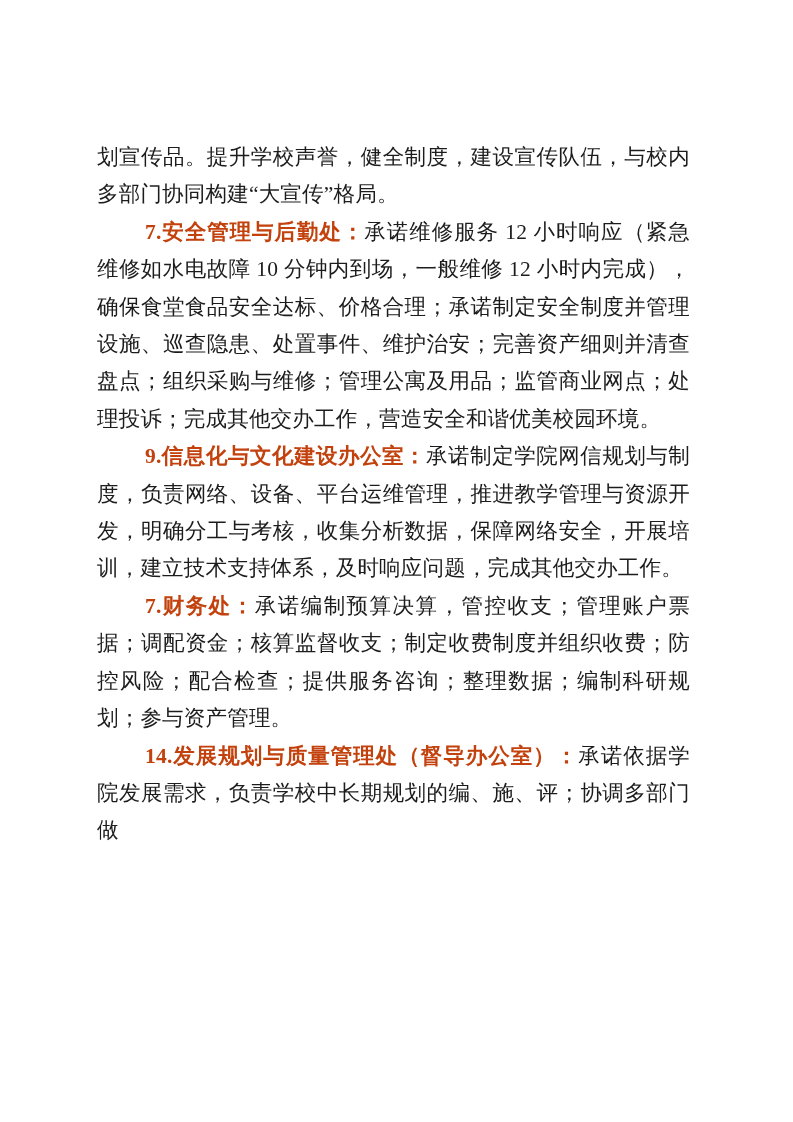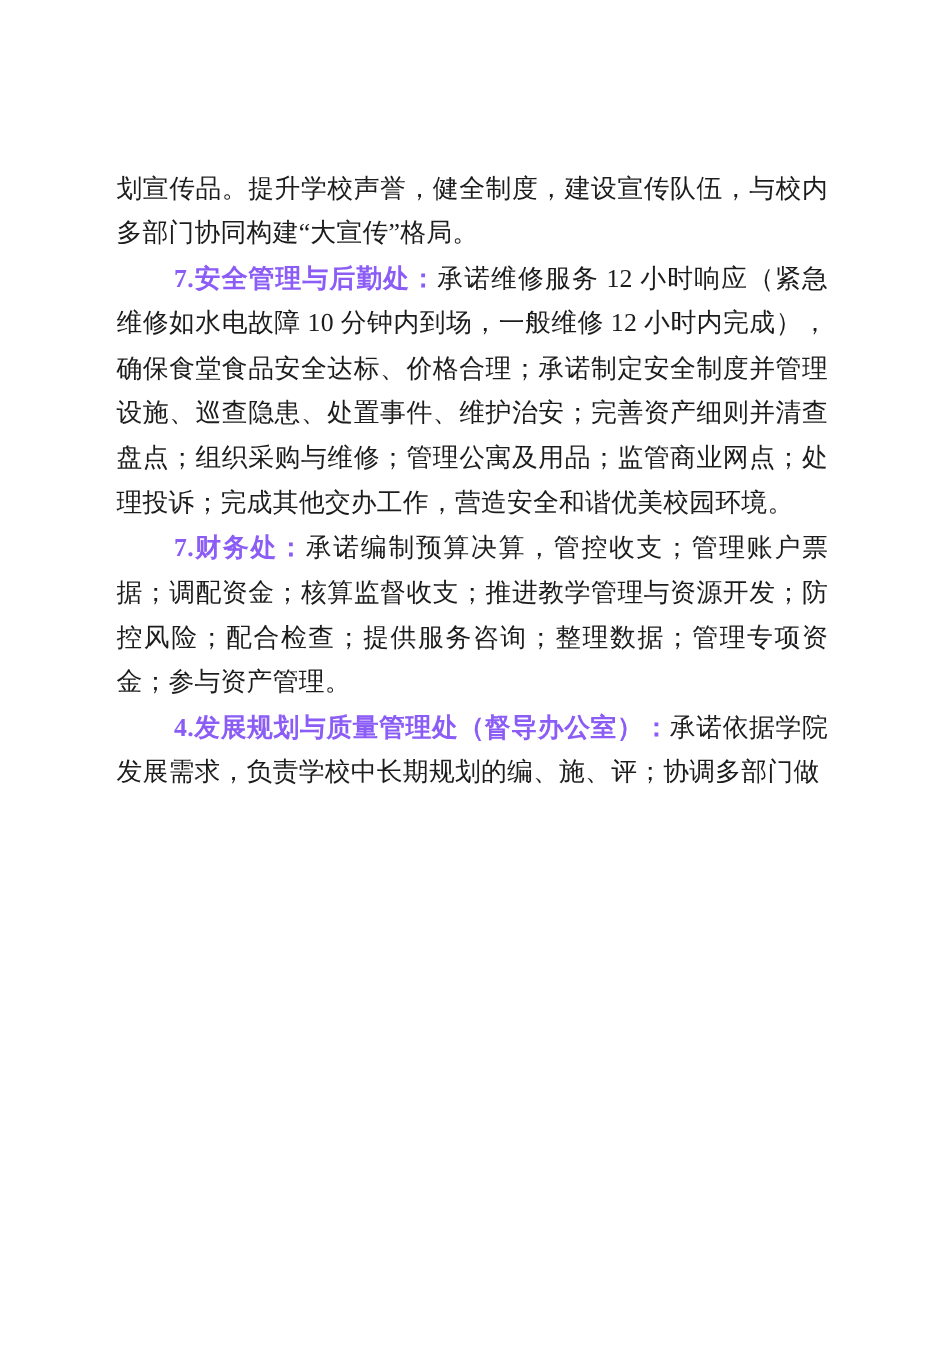--- a/index.html
+++ b/index.html
@@ -29,31 +29,32 @@
     text-align: justify;
     text-justify: inter-character;
     word-break: normal;
     letter-spacing: 0.2px;
   }
   .para.indent {
     text-indent: 48px;
   }
   .head {
     font-weight: bold;
-    color: #8b5cf6;
+    color: #c2410c;
   }
 </style>
 </head>
 <body>
 
 <div class="page">
 
   <p class="para"><b class="head"></b><span>划宣传品。提升学校声誉，健全制度，建设宣传队伍，与校内多部门协同构建“大宣传”格局。</span></p>
 
   <p class="para indent"><b class="head">7.安全管理与后勤处：</b><span>承诺维修服务 12 小时响应（紧急维修如水电故障 10 分钟内到场，一般维修 12 小时内完成），确保食堂食品安全达标、价格合理；承诺制定安全制度并管理设施、巡查隐患、处置事件、维护治安；完善资产细则并清查盘点；组织采购与维修；管理公寓及用品；监管商业网点；处理投诉；完成其他交办工作，营造安全和谐优美校园环境。</span></p>
 
 
+  <p class="para indent"><b class="head">9.信息化与文化建设办公室：</b><span>承诺制定学院网信规划与制度，负责网络、设备、平台运维管理，推进教学管理与资源开发，明确分工与考核，收集分析数据，保障网络安全，开展培训，建立技术支持体系，及时响应问题，完成其他交办工作。</span></p>
 
-  <p class="para indent"><b class="head">7.财务处：</b><span>承诺编制预算决算，管控收支；管理账户票据；调配资金；核算监督收支；推进教学管理与资源开发；防控风险；配合检查；提供服务咨询；整理数据；管理专项资金；参与资产管理。</span></p>
+  <p class="para indent"><b class="head">7.财务处：</b><span>承诺编制预算决算，管控收支；管理账户票据；调配资金；核算监督收支；制定收费制度并组织收费；防控风险；配合检查；提供服务咨询；整理数据；编制科研规划；参与资产管理。</span></p>
 
-  <p class="para indent"><b class="head">4.发展规划与质量管理处（督导办公室）：</b><span>承诺依据学院发展需求，负责学校中长期规划的编、施、评；协调多部门做</span></p>
+  <p class="para indent"><b class="head">14.发展规划与质量管理处（督导办公室）：</b><span>承诺依据学院发展需求，负责学校中长期规划的编、施、评；协调多部门做</span></p>
 
 </div>
 
 </body></html>

